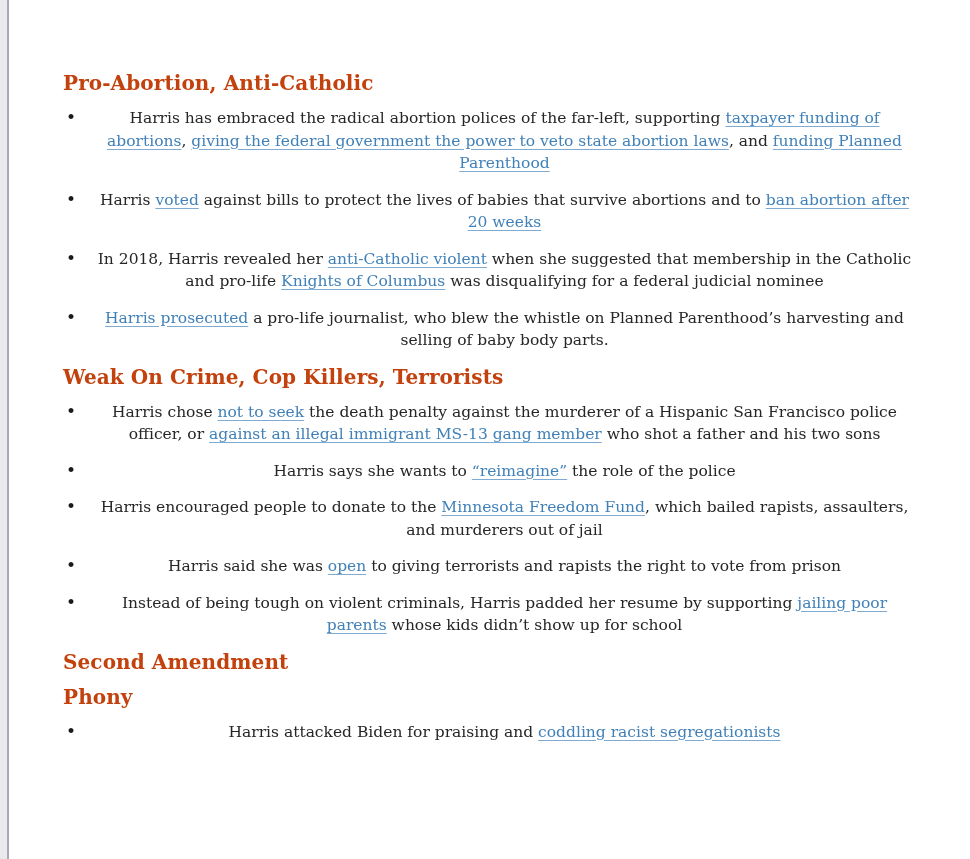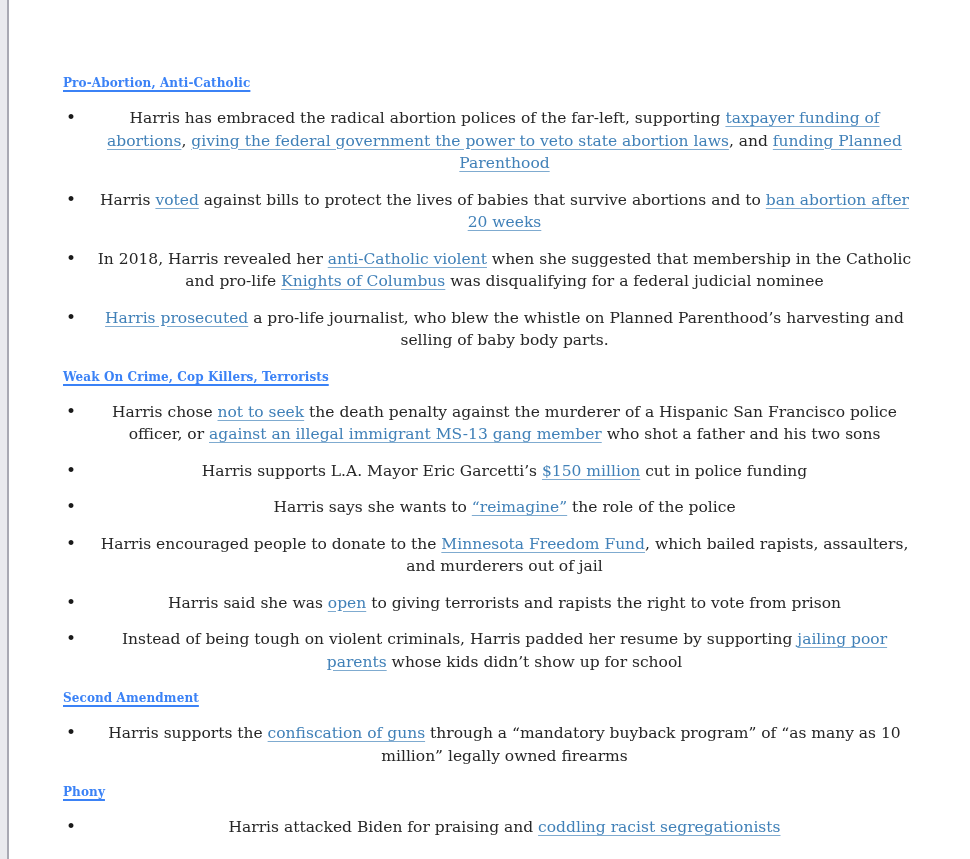--- a/index.html
+++ b/index.html
@@ -25,25 +25,24 @@
     position: absolute;
     left: 0; top: 0;
     box-sizing: border-box;
     width: 970px;
     padding: 72px 53px 0 63px;
     color: #262626;
     font-size: 15.5px;
     line-height: 22.5px;
   }
   h2.section-heading {
-    font-size: 12px;
+    font-size: 20px;
     line-height: 22px;
     font-weight: bold;
-    color: #3b82f6;
-    text-decoration: underline;
+    color: #c2410c;
     text-underline-offset: 3px;
     text-decoration-thickness: 1.5px;
     margin: 0 0 13px 0;
     letter-spacing: 0.1px;
   }
   ul.bullet-list {
     list-style: none;
     margin: 0;
     padding: 0;
   }
@@ -78,27 +77,23 @@
     <h2 class="section-heading">Pro-Abortion, Anti-Catholic</h2>
     <ul class="bullet-list">
       <li><span>Harris has embraced the radical abortion polices of the far-left, supporting </span><a class="doc-link" href="#">taxpayer funding of abortions</a><span>, </span><a class="doc-link" href="#">giving the federal government the power to veto state abortion laws</a><span>, and </span><a class="doc-link" href="#">funding Planned Parenthood</a></li>
       <li><span>Harris </span><a class="doc-link" href="#">voted</a><span> against bills to protect the lives of babies that survive abortions and to </span><a class="doc-link" href="#">ban abortion after 20 weeks</a></li>
       <li><span>In 2018, Harris revealed her </span><a class="doc-link" href="#">anti-Catholic violent</a><span> when she suggested that membership in the Catholic and pro-life </span><a class="doc-link" href="#">Knights of Columbus</a><span> was disqualifying for a federal judicial nominee</span></li>
       <li><a class="doc-link" href="#">Harris prosecuted</a><span> a pro-life journalist, who blew the whistle on Planned Parenthood’s harvesting and selling of baby body parts.</span></li>
     </ul>
     <h2 class="section-heading">Weak On Crime, Cop Killers, Terrorists</h2>
     <ul class="bullet-list">
       <li><span>Harris chose </span><a class="doc-link" href="#">not to seek</a><span> the death penalty against the murderer of a Hispanic San Francisco police officer, or </span><a class="doc-link" href="#">against an illegal immigrant MS-13 gang member</a><span> who shot a father and his two sons</span></li>
-      <li><span>Harris supports L.A. Mayor Eric Garcetti’s </span><a class="doc-link" href="#">$150 million</a><span> cut in police funding</span></li>
       <li><span>Harris says she wants to </span><a class="doc-link" href="#">“reimagine”</a><span> the role of the police</span></li>
       <li><span>Harris encouraged people to donate to the </span><a class="doc-link" href="#">Minnesota Freedom Fund</a><span>, which bailed rapists, assaulters, and murderers out of jail</span></li>
       <li><span>Harris said she was </span><a class="doc-link" href="#">open</a><span> to giving terrorists and rapists the right to vote from prison</span></li>
       <li><span>Instead of being tough on violent criminals, Harris padded her resume by supporting </span><a class="doc-link" href="#">jailing poor parents</a><span> whose kids didn’t show up for school</span></li>
     </ul>
     <h2 class="section-heading">Second Amendment</h2>
-    <ul class="bullet-list">
-      <li><span>Harris supports the </span><a class="doc-link" href="#">confiscation of guns</a><span> through a “mandatory buyback program” of “as many as 10 million” legally owned firearms</span></li>
-    </ul>
     <h2 class="section-heading">Phony</h2>
     <ul class="bullet-list">
       <li><span>Harris attacked Biden for praising and </span><a class="doc-link" href="#">coddling racist segregationists</a></li>
     </ul>
   </div>
 
 </body></html>

